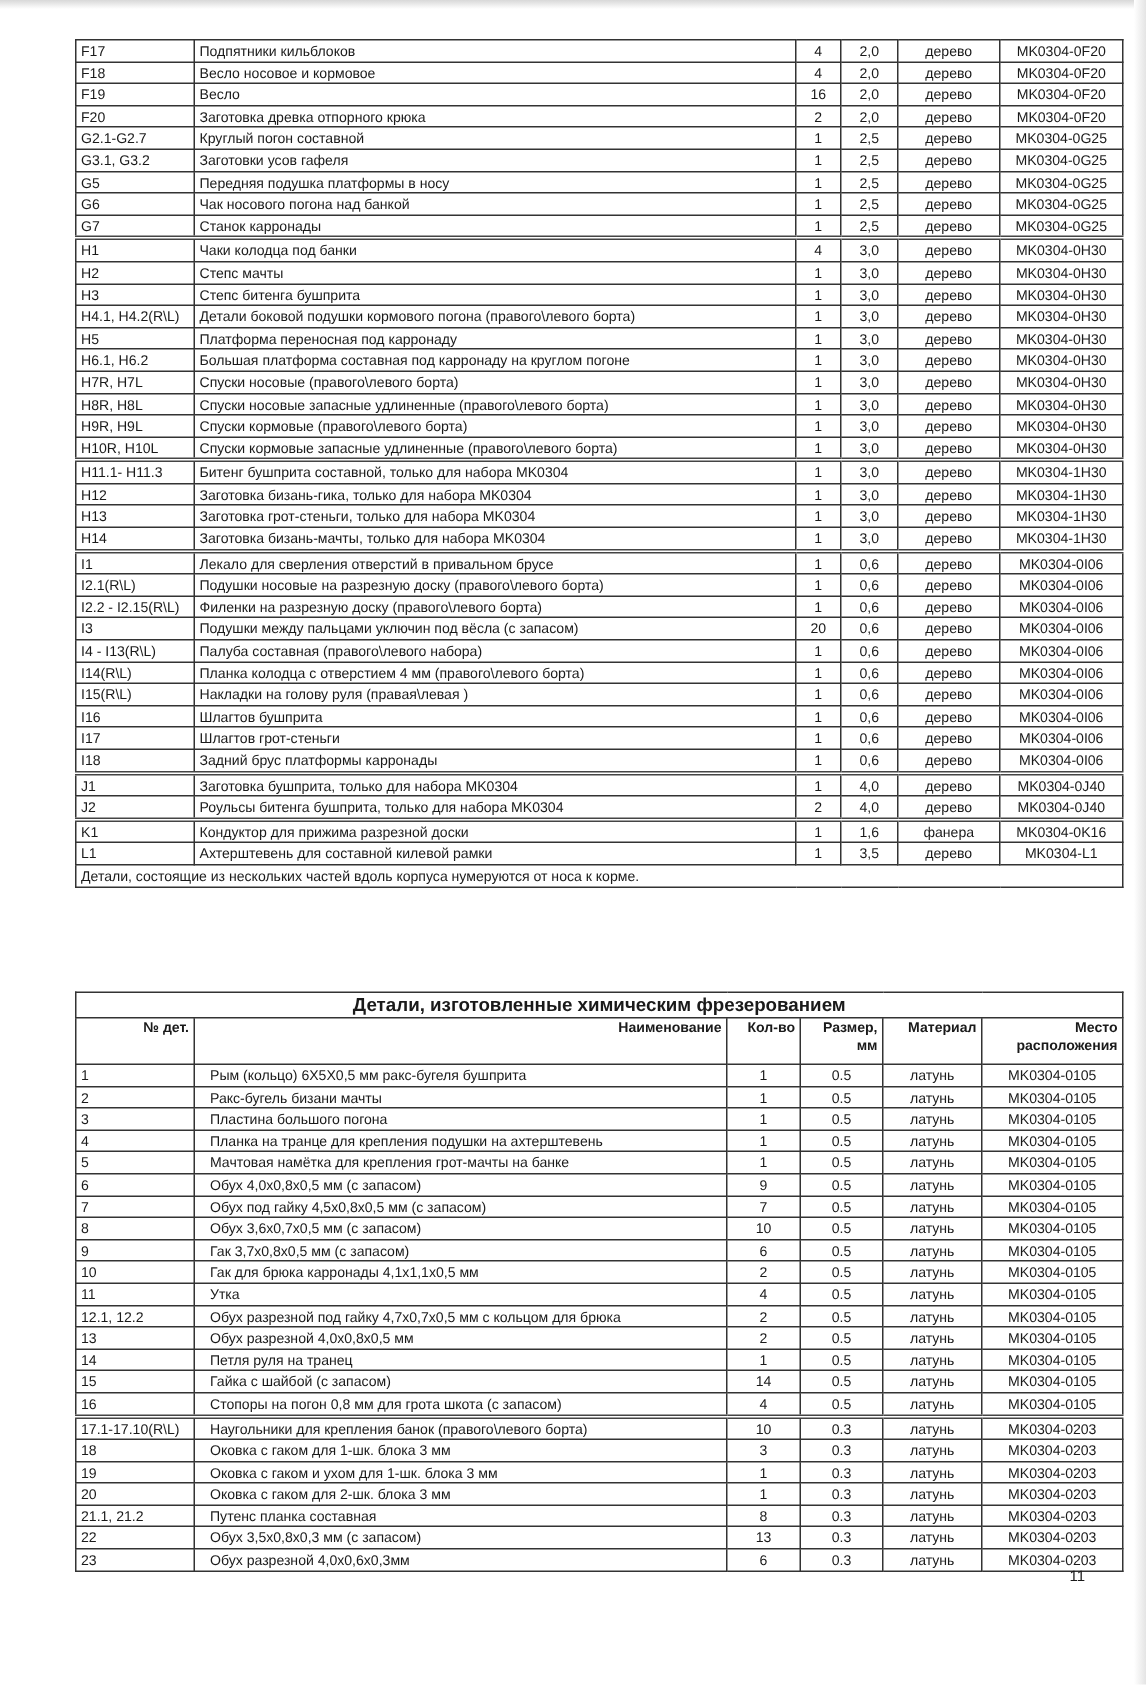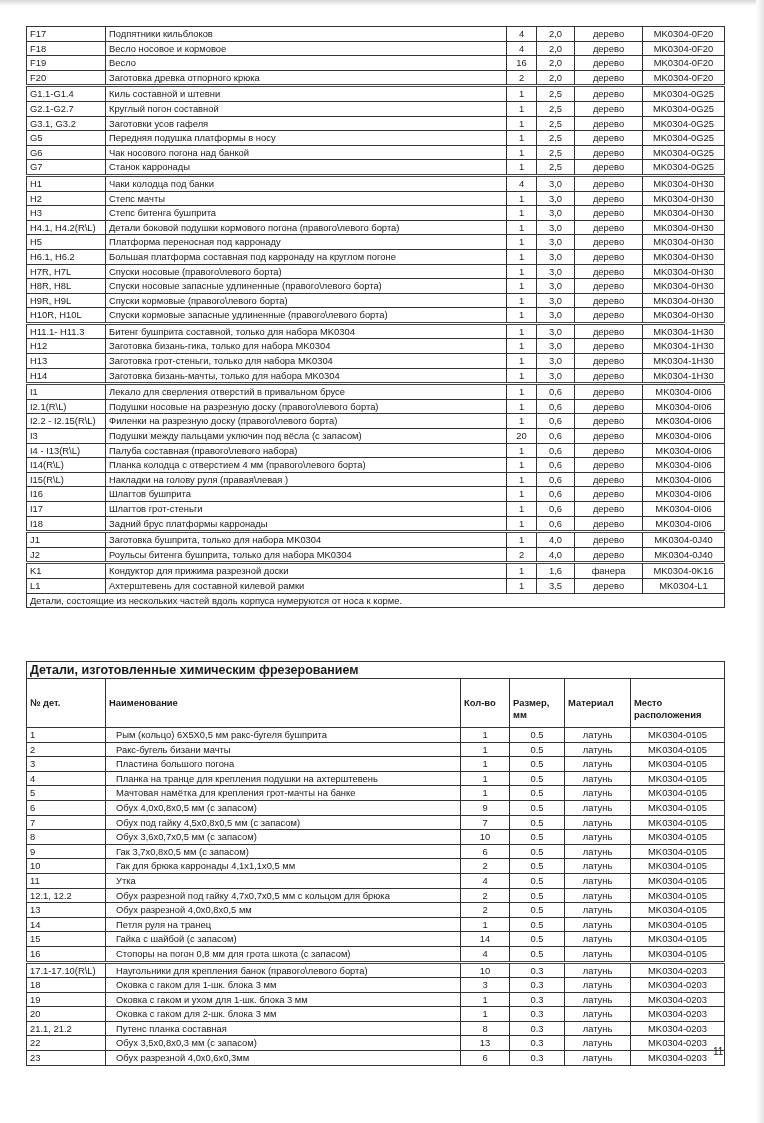--- a/index.html
+++ b/index.html
@@ -2,35 +2,35 @@
 <html><head>
 <meta charset="utf-8">
 <style>
   html, body { margin: 0; padding: 0; }
   body {
     width: 764px; height: 1123px; background: #ffffff; position: relative; overflow: hidden;
     font-family: "Liberation Sans", "DejaVu Sans", sans-serif; color: #1a1a1a;
   }
   .page-edge-top { position: absolute; left: 0; top: 0; width: 764px; height: 6px; background: linear-gradient(#d8d8d8, #ffffff); }
   .page-edge-right { position: absolute; right: 0; top: 0; width: 8px; height: 1123px; background: linear-gradient(90deg, #ffffff, #e4e4e4); }
-  table { border-collapse: collapse; position: absolute; left: 26px; table-layout: fixed; }
+  table { border-collapse: collapse; position: absolute; left: 50px; table-layout: fixed; }
   td, th { border: 1px solid #333; padding: 0 3px; font-size: 9.4px; line-height: 13.6px; height: 13.6px; white-space: nowrap; overflow: hidden; }
   #top-table { top: 26px; width: 698px; }
   #top-table col.c1 { width: 79px; } #top-table col.c2 { width: 401px; }
   #top-table col.c3 { width: 30px; } #top-table col.c4 { width: 38px; }
   #top-table col.c5 { width: 68px; } #top-table col.c6 { width: 82px; }
   .num { text-align: center; }
   .group-start td { border-top: 3px double #444; }
   .note td { }
-  .section-title td { font-weight: bold; font-size: 12.5px; line-height: 16px; height: 16px; border-top: 1px solid #333; margin-left: 48px; }
+  .section-title td { text-align: center; font-weight: bold; font-size: 12.5px; line-height: 16px; height: 16px; border-top: 1px solid #333; margin-left: 48px; }
   #bottom-table { top: 661px; width: 698px; }
   #bottom-table col.b1 { width: 79px; } #bottom-table col.b2 { width: 355px; }
   #bottom-table col.b3 { width: 49px; } #bottom-table col.b4 { width: 55px; }
   #bottom-table col.b5 { width: 66px; } #bottom-table col.b6 { width: 94px; }
-  #bottom-table th { font-weight: bold; font-size: 9.4px; line-height: 12px; height: 30px; vertical-align: top; text-align: left; white-space: normal; padding-top: 18px; }
+  #bottom-table th { font-weight: bold; font-size: 9.4px; line-height: 12px; height: 30px; vertical-align: top; text-align: right; white-space: normal; padding-top: 0; }
   #bottom-table td.name { padding-left: 10px; }
   .page-number { position: absolute; left: 713px; top: 1046px; font-size: 10px; }
 </style>
 </head>
 <body>
 
 <div class="page-edge-top"></div>
 <div class="page-edge-right"></div>
 
 <table id="top-table">
@@ -67,28 +67,20 @@
         <td class="num">дерево</td>
         <td class="num">MK0304-0F20</td>
       </tr>
       <tr>
         <td>F20</td>
         <td>Заготовка древка отпорного крюка</td>
         <td class="num">2</td>
         <td class="num">2,0</td>
         <td class="num">дерево</td>
         <td class="num">MK0304-0F20</td>
-      </tr>
-      <tr class="group-start">
-        <td>G1.1-G1.4</td>
-        <td>Киль составной и штевни</td>
-        <td class="num">1</td>
-        <td class="num">2,5</td>
-        <td class="num">дерево</td>
-        <td class="num">MK0304-0G25</td>
       </tr>
       <tr>
         <td>G2.1-G2.7</td>
         <td>Круглый погон составной</td>
         <td class="num">1</td>
         <td class="num">2,5</td>
         <td class="num">дерево</td>
         <td class="num">MK0304-0G25</td>
       </tr>
       <tr>

